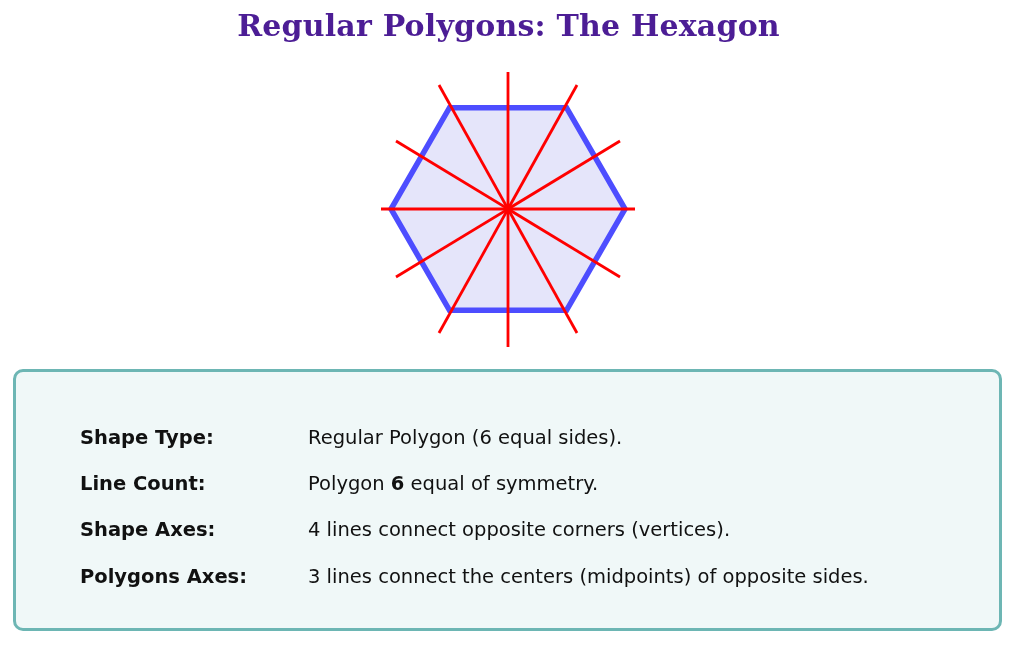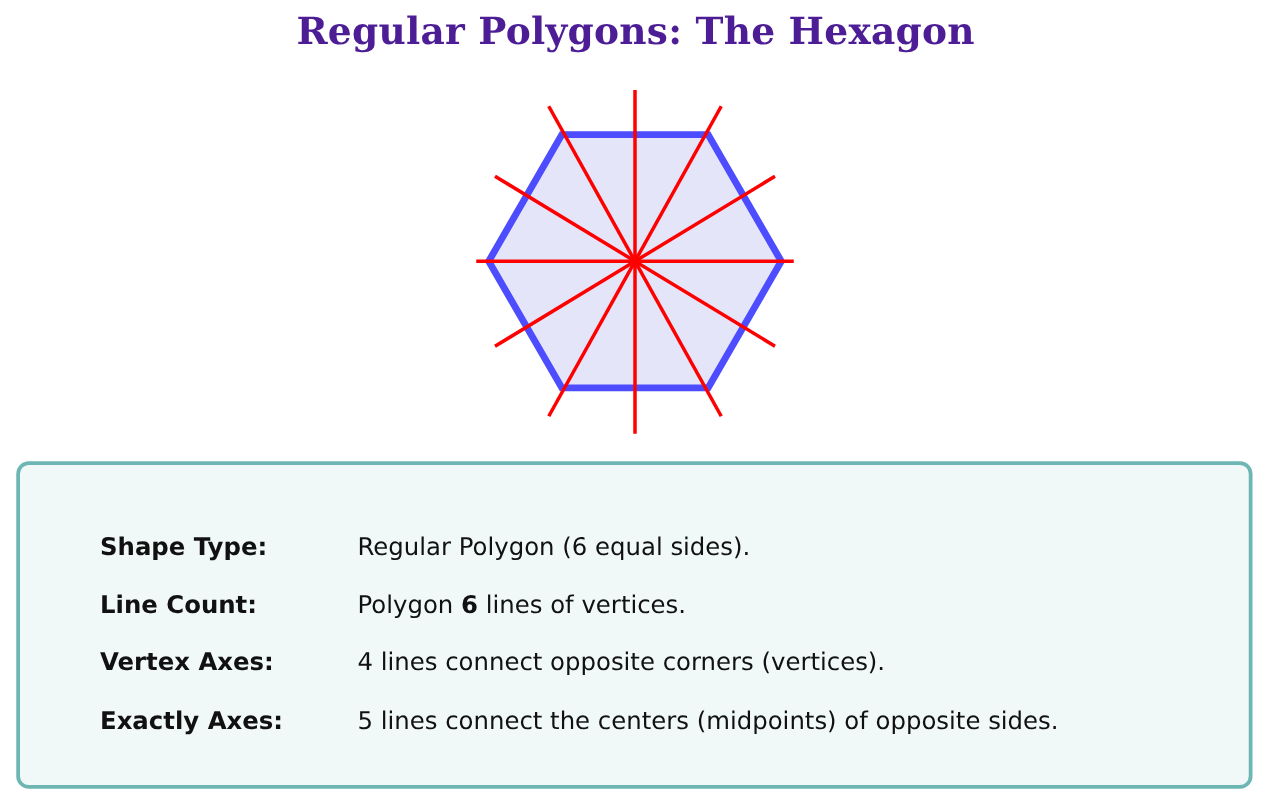--- a/index.html
+++ b/index.html
@@ -52,21 +52,21 @@
       line-height: 30px;
       white-space: nowrap;
     }
     .row .label {
       position: absolute;
       left: 0;
       font-weight: bold;
     }
     .row .value {
       position: absolute;
-      left: 206px;
+      left: 228px;
     }
     .row .value b { font-weight: bold; }
   </style>
 </head>
 <body>
 
 <div class="title">Regular Polygons: The Hexagon</div>
 
 <svg class="figure" width="1017" height="360" viewBox="0 0 1017 360">
 
@@ -83,23 +83,23 @@
   </g>
 </svg>
 
 <div class="info-box">
   <div class="row" style="top:51px">
     <span class="label">Shape Type:</span>
     <span class="value">Regular Polygon (6 equal sides).</span>
   </div>
   <div class="row" style="top:97px">
     <span class="label">Line Count:</span>
-    <span class="value"><span style="white-space:pre">Polygon </span><b>6</b><span style="white-space:pre"> lines of vertices.</span></span>
+    <span class="value"><span style="white-space:pre">Polygon </span><b>6</b><span style="white-space:pre"> equal of symmetry.</span></span>
   </div>
   <div class="row" style="top:143px">
-    <span class="label">Vertex Axes:</span>
+    <span class="label">Shape Axes:</span>
     <span class="value">4 lines connect opposite corners (vertices).</span>
   </div>
   <div class="row" style="top:190px">
-    <span class="label">Exactly Axes:</span>
-    <span class="value">5 lines connect the centers (midpoints) of opposite sides.</span>
+    <span class="label">Polygons Axes:</span>
+    <span class="value">3 lines connect the centers (midpoints) of opposite sides.</span>
   </div>
 </div>
 
 </body></html>

